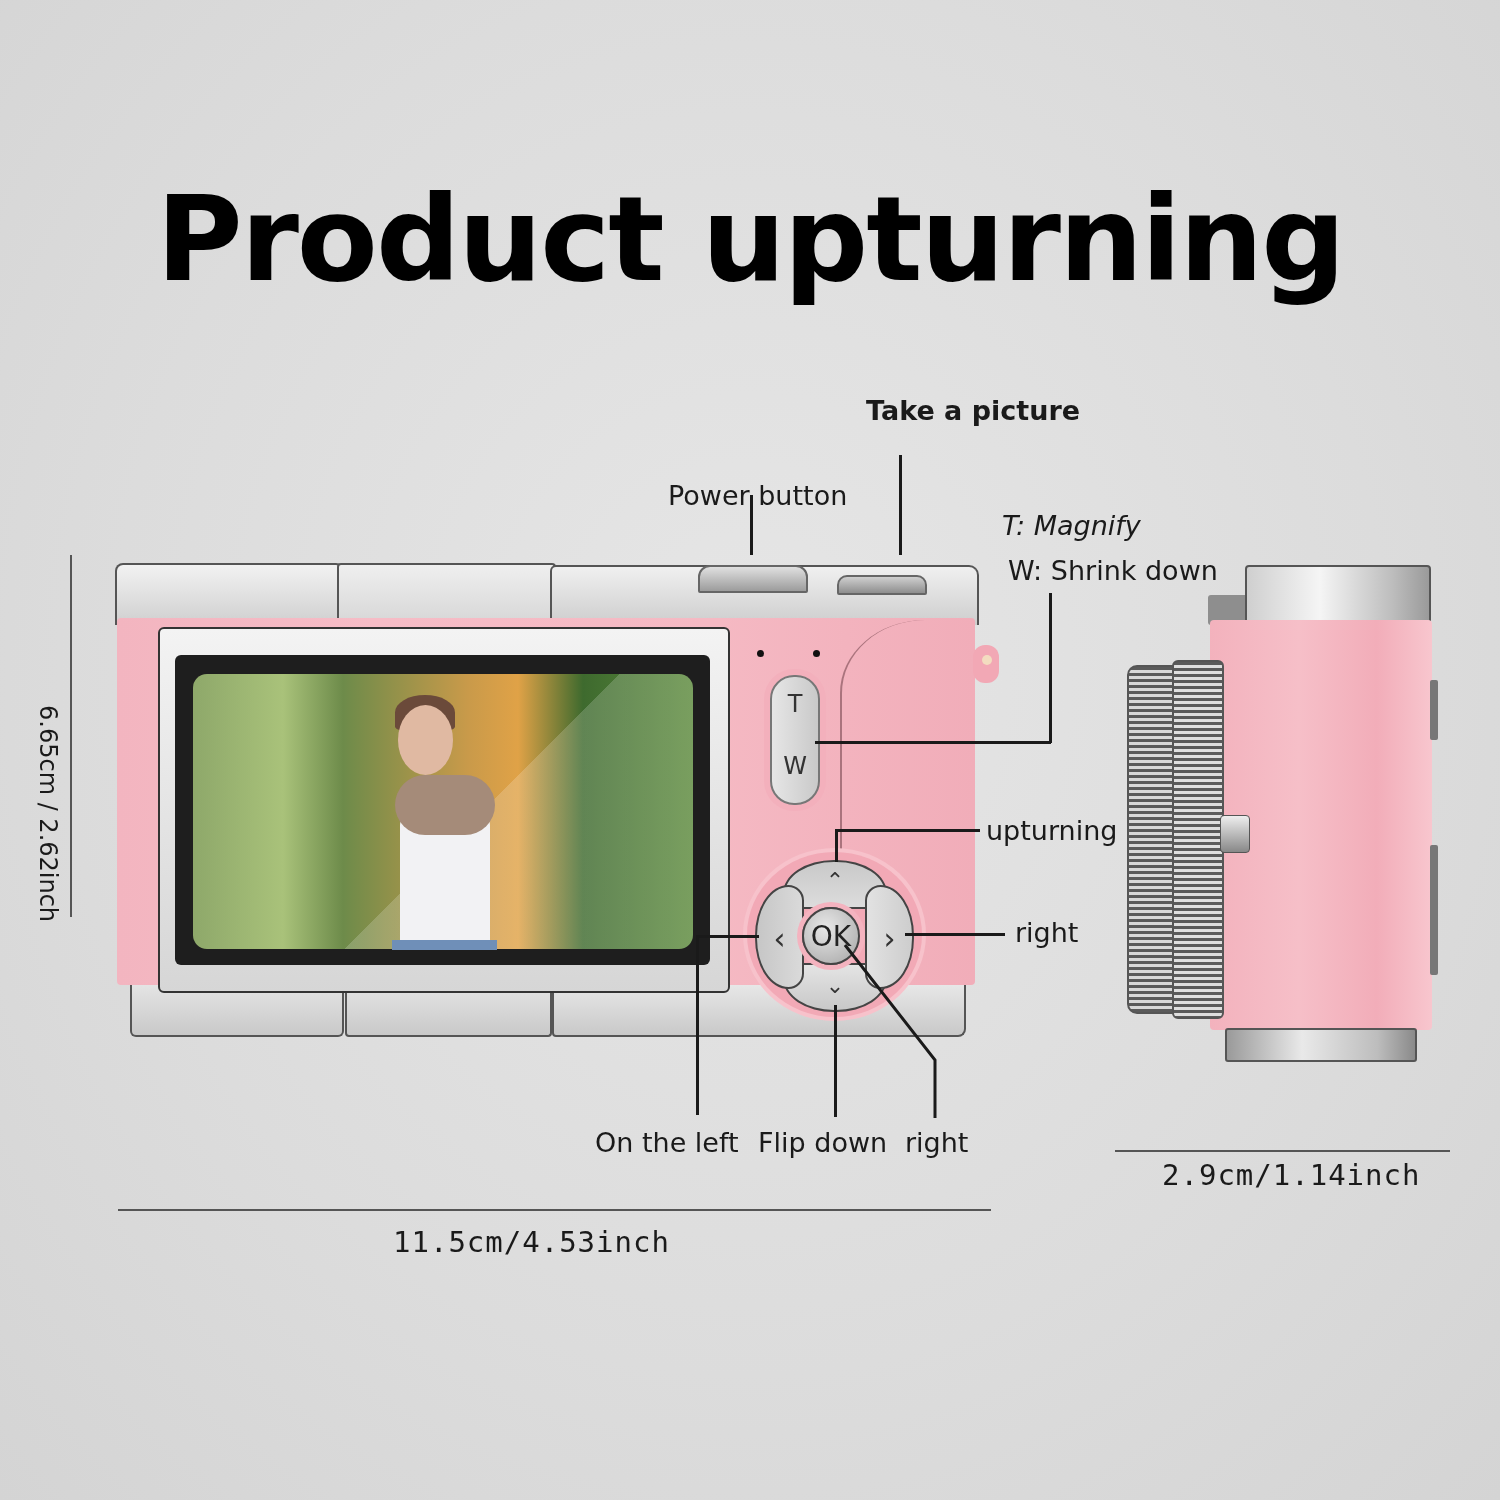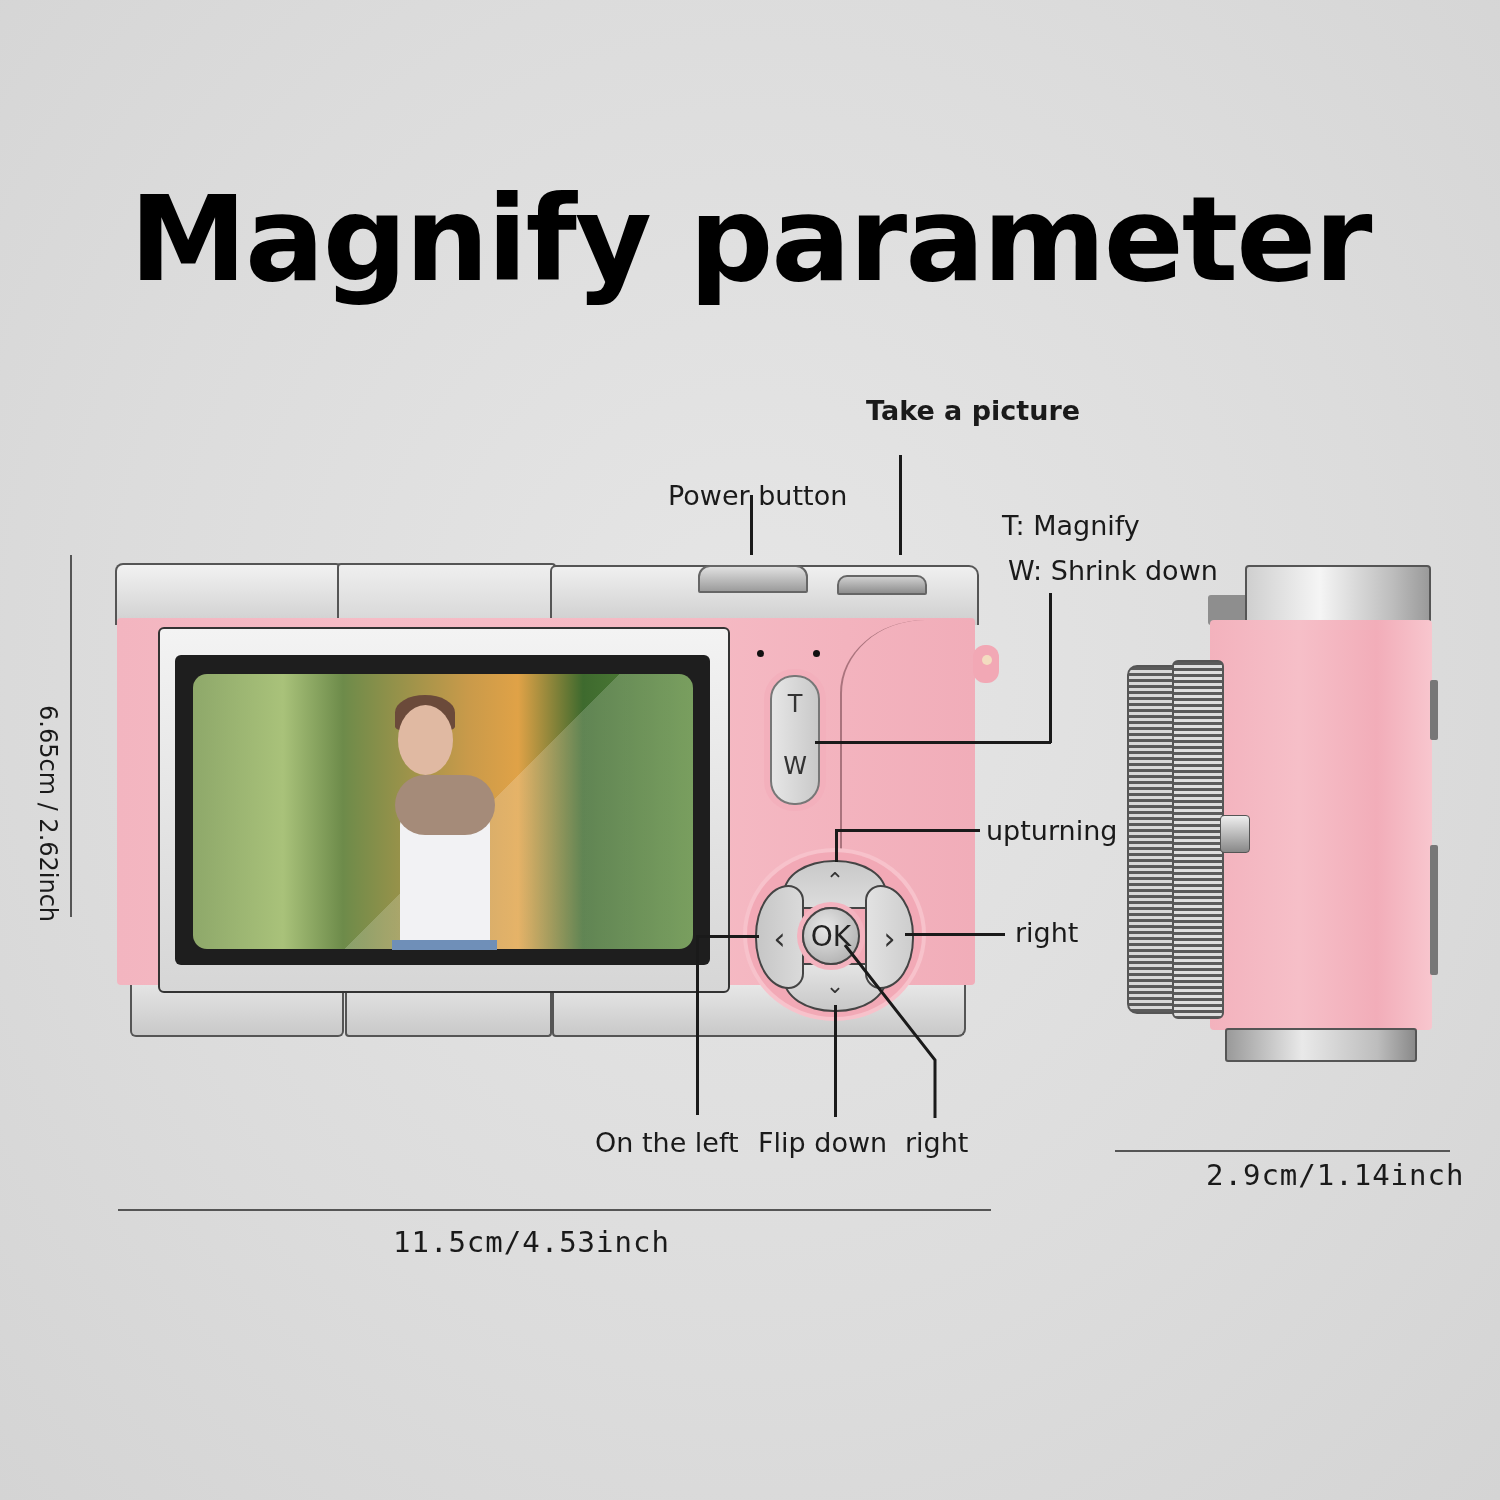--- a/index.html
+++ b/index.html
@@ -66,29 +66,29 @@
   .lens-outer { left:1127px; top:665px; width:48px; height:345px; background:repeating-linear-gradient(#5a5a5a 0 3px,#d8d8d8 3px 6px); border:2px solid #555; border-radius:10px 0 0 10px; }
   .lens-inner { left:1172px; top:660px; width:48px; height:355px; background:repeating-linear-gradient(#5a5a5a 0 3px,#dedede 3px 6px); border:2px solid #555; border-radius:6px; }
   .lens-tab { left:1220px; top:815px; width:28px; height:36px; background:linear-gradient(#eee,#888); border:1px solid #555; border-radius:4px; }
   .side-btn { left:1430px; width:8px; background:#777; border-radius:2px; }
 
   .vtext { transform:rotate(90deg); transform-origin:left top; }
 </style>
 </head>
 <body>
 
-<div class="abs title">Magnify parameter</div>
+<div class="abs title">Product upturning</div>
 
 <div class="abs label" style="left:866px; top:395px;font-weight:bold;">Take a picture</div>
 <div class="abs line" style="left:899px; top:455px; width:3px; height:100px;"></div>
 
 <div class="abs label" style="left:668px; top:480px;">Power button</div>
 <div class="abs line" style="left:750px; top:495px; width:3px; height:60px;"></div>
 
-<div class="abs label" style="left:1002px; top:510px;">T: Magnify</div>
+<div class="abs label" style="left:1002px; top:510px;font-style:italic;">T: Magnify</div>
 <div class="abs label" style="left:1008px; top:555px;text-align:center;">W: Shrink down</div>
 
 <div class="abs dimline" style="left:70px; top:555px; width:2px; height:362px;"></div>
 <div class="abs dim vtext" style="left:62px; top:705px; font-size:24px; letter-spacing:0; font-family:'DejaVu Sans', sans-serif;">6.65cm / 2.62inch</div>
 
 <div>
   <div class="abs cam-top-l"></div>
   <div class="abs cam-top-m"></div>
   <div class="abs cam-top-r"></div>
   <div class="abs pwr-btn"></div>
@@ -164,13 +164,13 @@
   <div class="abs side-body"></div>
   <div class="abs side-bottom"></div>
   <div class="abs lens-outer"></div>
   <div class="abs lens-inner"></div>
   <div class="abs lens-tab"></div>
   <div class="abs side-btn" style="top:680px; height:60px;"></div>
   <div class="abs side-btn" style="top:845px; height:130px;"></div>
 </div>
 
 <div class="abs dimline" style="left:1115px; top:1150px; width:335px; height:2px;"></div>
-<div class="abs dim" style="left:1162px; top:1158px;margin-left:44px;">2.9cm/1.14inch</div>
+<div class="abs dim" style="left:1162px; top:1158px;">2.9cm/1.14inch</div>
 
 </body></html>

